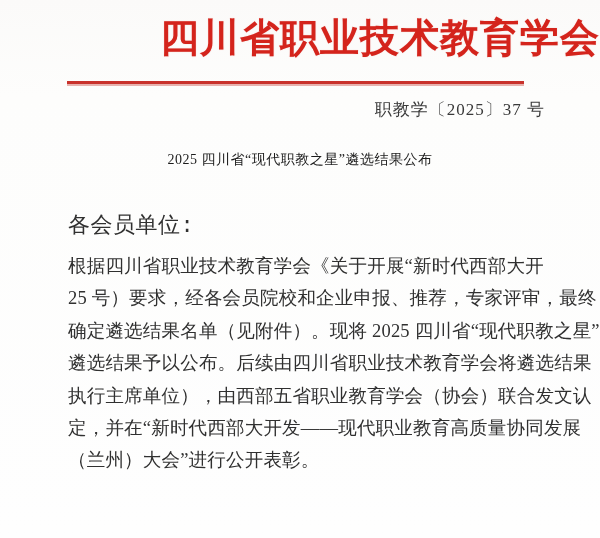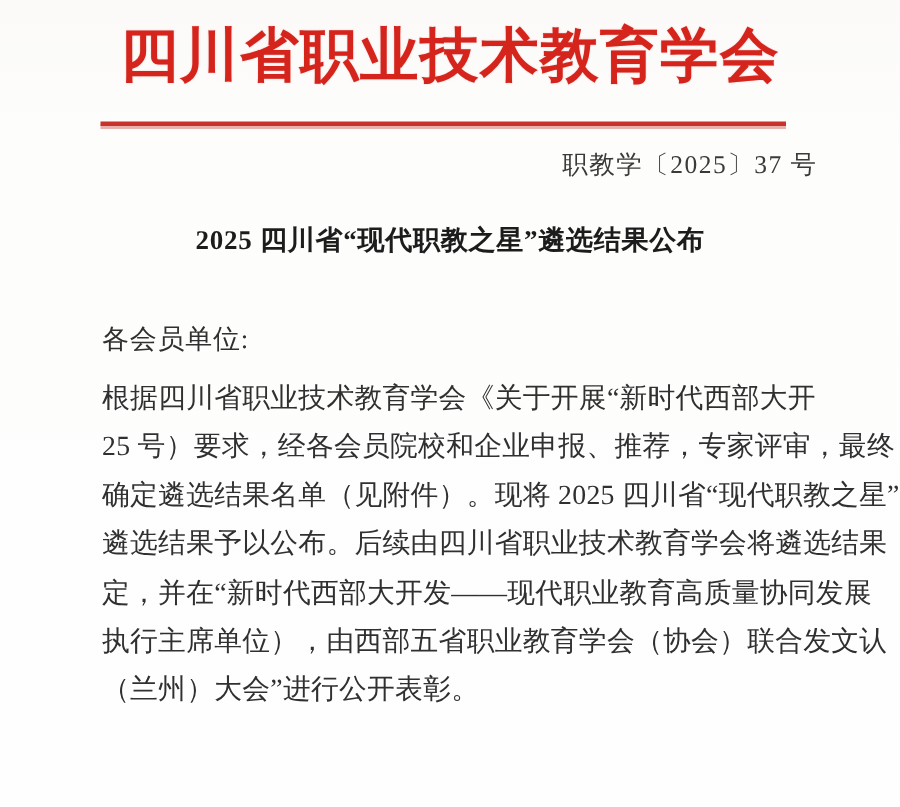--- a/index.html
+++ b/index.html
@@ -22,21 +22,21 @@
     margin: 0;
     background: linear-gradient(180deg, #fbfaf9 0%, var(--page-bg) 18%, #fefefe 100%);
     overflow: hidden;
   }
 
   .org-name {
     position: absolute;
     top: 12px;
     left: 0;
     width: 100%;
-    text-align: center;
+    text-align: right;
     font-size: 39px;
     line-height: 52px;
     font-weight: bold;
     letter-spacing: 1px;
     color: var(--accent-red);
     text-shadow: 0 0 1px rgba(212, 36, 28, 0.35);
     white-space: nowrap;
   }
 
   .letterhead-rule {
@@ -59,36 +59,37 @@
     letter-spacing: 1px;
     white-space: nowrap;
   }
 
   .doc-title {
     position: absolute;
     top: 144px;
     left: 0;
     width: 100%;
     text-align: center;
-    font-size: 18px;
+    font-size: 14px;
     line-height: 32px;
-    font-weight: bold;
+    font-weight: normal;
     color: var(--title-text);
     letter-spacing: 0.5px;
     white-space: nowrap;
   }
 
   .salutation {
     position: absolute;
     top: 210px;
     left: 68px;
-    font-size: 18px;
+    font-size: 22px;
     line-height: 33px;
     color: var(--body-text);
     letter-spacing: 0.5px;
+    font-family: Liberation Mono, monospace;
   }
 
   .body-paragraph {
     position: absolute;
     top: 250px;
     left: 68px;
     width: 462px;
     font-size: 18.5px;
     color: var(--body-text);
   }
@@ -123,18 +124,18 @@
 
   <h2 class="doc-title">2025 四川省“现代职教之星”遴选结果公布</h2>
 
   <div class="salutation">各会员单位:</div>
 
   <div class="body-paragraph">
     <div class="para-line">根据四川省职业技术教育学会《关于开展“新时代西部大开</div>
     <div class="para-line">25 号）要求，经各会员院校和企业申报、推荐，专家评审，最终</div>
     <div class="para-line">确定遴选结果名单（见附件）。现将 2025 四川省“现代职教之星”</div>
     <div class="para-line">遴选结果予以公布。后续由四川省职业技术教育学会将遴选结果</div>
+    <div class="para-line">执行主席单位），由西部五省职业教育学会（协会）联合发文认</div>
     <div class="para-line">定，并在“新时代西部大开发——现代职业教育高质量协同发展</div>
-    <div class="para-line">执行主席单位），由西部五省职业教育学会（协会）联合发文认</div>
     <div class="para-line last">（兰州）大会”进行公开表彰。</div>
   </div>
 
 </div>
 
 </body></html>

